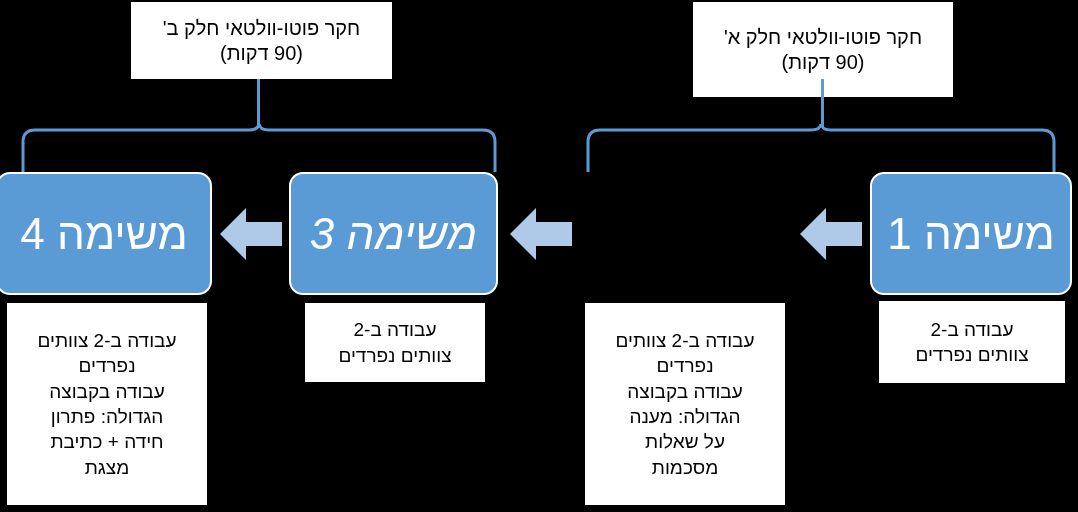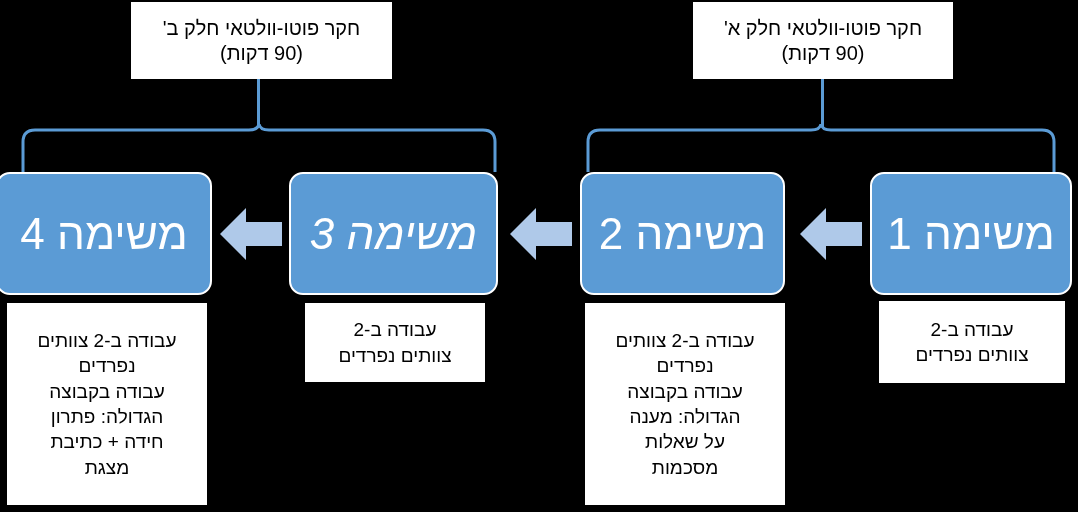--- a/index.html
+++ b/index.html
@@ -70,38 +70,37 @@
     position: absolute;
     background: #5B9BD5;
     width: 3px;
   }
 </style>
 </head>
 <body>
 
 <div id="canvas">
 
-  <div class="header-box" style="right:125px; top:2px; width:260px; height:77px;">חקר פוטו-וולטאי חלק א'
+  <div class="header-box" style="right:125px; top:2px; width:260px; height:95px;">חקר פוטו-וולטאי חלק א'
 (90 דקות)</div>
 
   <div class="stem" style="right:254px; top:79px; height:48px;"></div>
 
   <svg class="bracket" style="right:22px; top:124px;" width="470" height="48" viewBox="0 0 470 48">
     <path d="M2,48 L2,18 Q2,6 14,6 L225,6 Q234,6 235,0 Q236,6 245,6 L456,6 Q468,6 468,18 L468,48" fill="none" stroke="#5B9BD5" stroke-width="3" stroke-linecap="butt"></path>
   </svg>
 
   <div class="task-box" style="right:6px; top:172px; width:202px; height:123px;">משימה 1</div>
   <div class="caption-box" style="right:13px; top:301px; width:186px; height:82px;">עבודה ב-2
 צוותים נפרדים</div>
 
   <svg class="arrow" style="right:216px; top:205px;" width="62" height="58" viewBox="0 0 62 58">
     <path d="M0,29 L26,3 L26,17 L62,17 L62,41 L26,41 L26,55 Z" fill="#AFC9E9"></path>
   </svg>
 
-  <div class="task-box" style="right:293px; top:172px; width:205px; height:123px;">משימה 2</div>
   <div class="caption-box" style="right:293px; top:303px; width:200px; height:202px;">עבודה ב-2 צוותים
 נפרדים
 עבודה בקבוצה
 הגדולה: מענה
 על שאלות
 מסכמות</div>
 
   <svg class="arrow" style="right:506px; top:205px;" width="62" height="58" viewBox="0 0 62 58">
     <path d="M0,29 L26,3 L26,17 L62,17 L62,41 L26,41 L26,55 Z" fill="#AFC9E9"></path>
   </svg>

